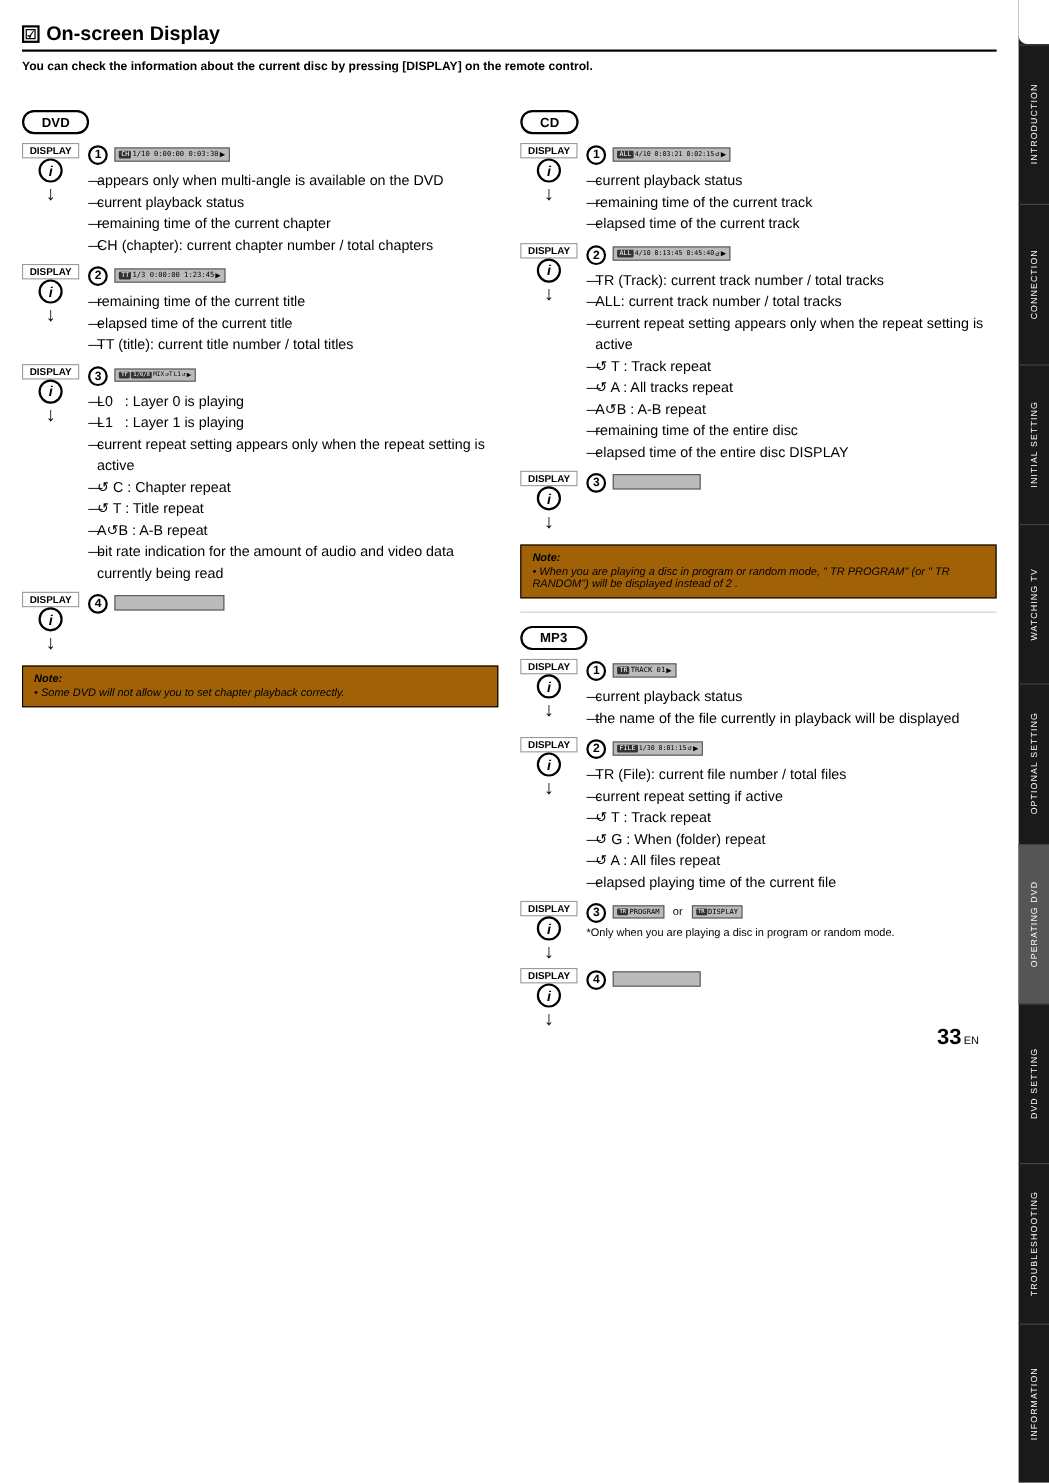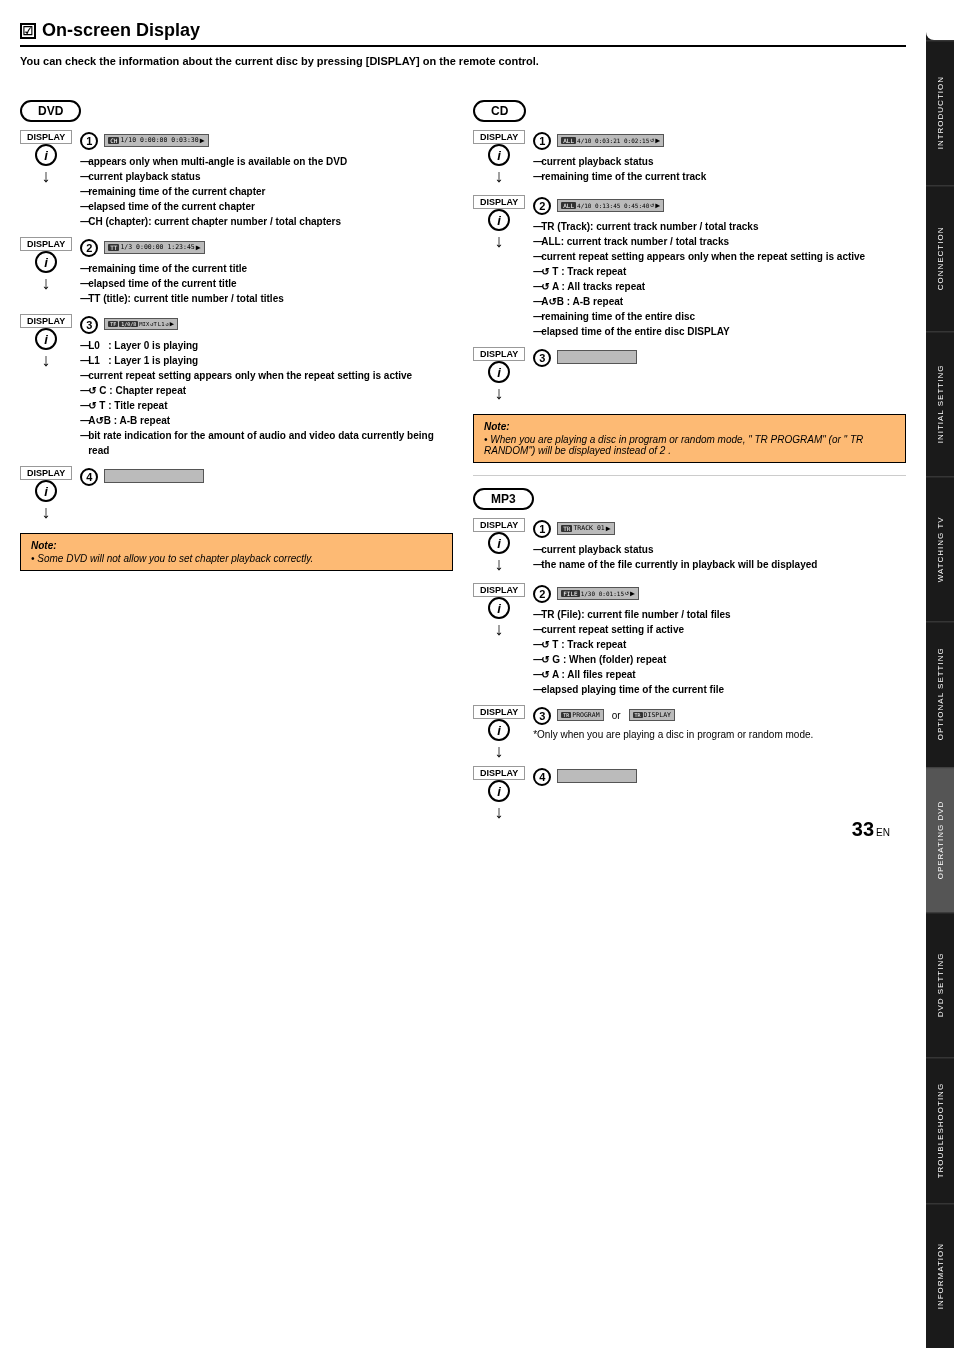--- a/index.html
+++ b/index.html
@@ -122,21 +122,21 @@
       font-size: 13px;
       background: #fff;
     }
 
     
     .note-box {
       border: 1px solid #000;
       padding: 6px 10px;
       margin-top: 10px;
       font-size: 10px;
-      background: #fdba74;
+      background: #a16207;
     }
     .note-box .note-title {
       font-weight: bold;
       font-style: italic;
     }
     .note-box p {
       font-style: italic;
       margin-top: 2px;
     }
 
@@ -174,23 +174,22 @@
       display: flex;
       align-items: center;
       justify-content: center;
       font-weight: bold;
       font-size: 11px;
       flex-shrink: 0;
       margin-top: 2px;
     }
 
     .annotations-container {
-      font-size: 10px;
+      font-size: 13px;
       line-height: 1.5;
-      font-weight: bold;
     }
     .ann-row {
       display: flex;
       align-items: baseline;
       gap: 0;
       position: relative;
       padding-left: 8px;
     }
     .ann-row::before {
       content: '—';
@@ -253,21 +252,20 @@
             <div class="screen-inner">
               <span class="screen-badge">CH</span>
               <span style="font-size:6.5px;">1/10&nbsp;0:00:00&nbsp;0:03:30</span>
               <span style="font-size:8px;">▶</span>
             </div>
           </div>
           <div class="annotations-container">
             <div class="ann-row">appears only when multi-angle is available on the DVD</div>
             <div class="ann-row">current playback status</div>
             <div class="ann-row">remaining time of the current chapter</div>
-            <div class="ann-row">elapsed time of the current chapter</div>
             <div class="ann-row">CH (chapter): current chapter number / total chapters</div>
           </div>
         </div>
       </div>
 
       
       <div style="display:flex; align-items:flex-start; gap:8px; margin-bottom:8px;">
         <div style="display:flex;flex-direction:column;align-items:center;flex-shrink:0;">
           <div class="display-label-box">DISPLAY</div>
           <div class="info-icon">i</div>
@@ -363,20 +361,21 @@
               <div class="screen-inner">
                 <span class="screen-badge">ALL</span>
                 <span style="font-size:6px;">4/10&nbsp;0:03:21&nbsp;0:02:15</span>
                 <span style="font-size:6.5px;">↺</span>
                 <span style="font-size:8px;">▶</span>
               </div>
             </div>
             <div class="annotations-container">
               <div class="ann-row">current playback status</div>
               <div class="ann-row">remaining time of the current track</div>
+              <div class="ann-row">elapsed time of the current track</div>
             </div>
           </div>
         </div>
 
         
         <div style="display:flex; align-items:flex-start; gap:8px; margin-bottom:8px;">
           <div style="display:flex;flex-direction:column;align-items:center;flex-shrink:0;">
             <div class="display-label-box">DISPLAY</div>
             <div class="info-icon">i</div>
             <div class="down-arr">↓</div>

